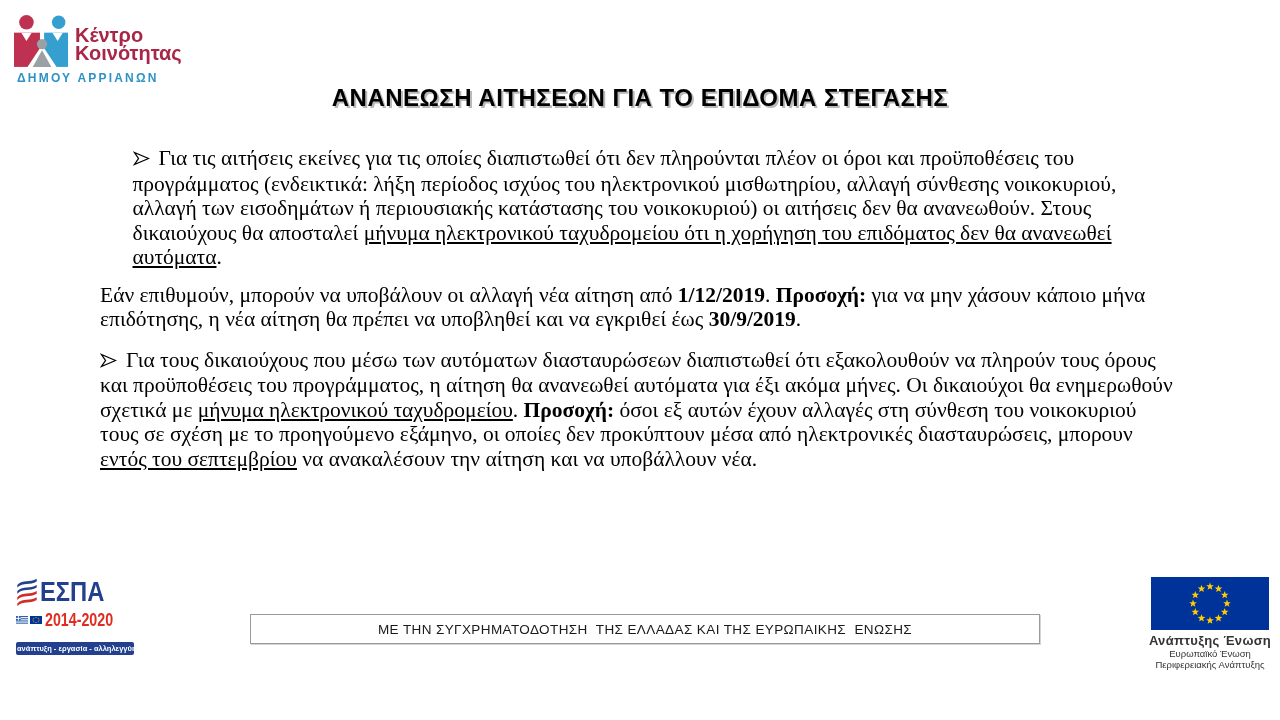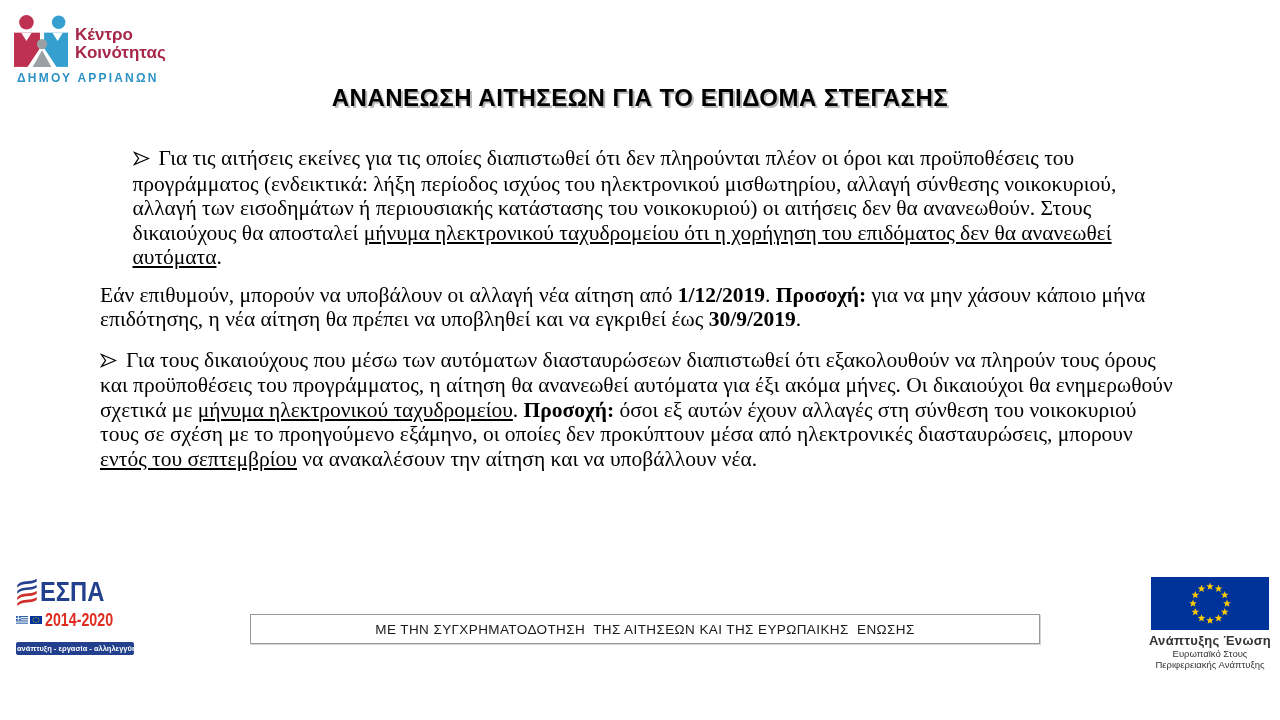--- a/index.html
+++ b/index.html
@@ -6,21 +6,21 @@
   body{
     width:1280px;height:720px;position:relative;background:#ffffff;
     font-family:"Liberation Serif", serif;overflow:hidden;color:#000;
   }
   .slide{position:absolute;inset:0;}
 
   
   .corner-logo{position:absolute;left:13px;top:13px;width:170px;}
   .logo-figures{position:absolute;left:0;top:2px;}
   .logo-name{position:absolute;left:62px;top:13px;line-height:18px;
-    font-family:"Liberation Sans",sans-serif;font-weight:700;font-size:17px;color:#a82647;}
+    font-family:"Liberation Sans",sans-serif;font-weight:700;font-size:20px;color:#a82647;}
   .logo-muni{position:absolute;left:4px;top:58px;width:160px;
     font-family:"Liberation Sans",sans-serif;font-weight:700;font-size:12px;
     letter-spacing:2.2px;color:#2d93c6;white-space:nowrap;}
 
   
   .slide-title{position:absolute;top:84px;left:0;width:100%;text-align:center;
     font-family:"Liberation Sans",sans-serif;font-weight:800;font-size:24px;
     letter-spacing:.5px;color:#000;text-shadow:2px 2px 0 #b9b9b9;white-space:nowrap;}
 
   
@@ -137,21 +137,21 @@
               <circle cx="3.8" cy="2.2" r=".55"></circle>
           </g>
         </svg>
       </span>
       <span class="espa-years">2014-2020</span>
     </div>
     <div class="espa-banner">ανάπτυξη - εργασία - αλληλεγγύη</div>
   </div>
 
   <div class="cofinance">
-    <span class="cofinance-text">ΜΕ ΤΗΝ ΣΥΓΧΡΗΜΑΤΟΔΟΤΗΣΗ  ΤΗΣ ΑΙΤΗΣΕΩΝ ΚΑΙ ΤΗΣ ΕΥΡΩΠΑΙΚΗΣ  ΕΝΩΣΗΣ</span>
+    <span class="cofinance-text">ΜΕ ΤΗΝ ΣΥΓΧΡΗΜΑΤΟΔΟΤΗΣΗ  ΤΗΣ ΕΛΛΑΔΑΣ ΚΑΙ ΤΗΣ ΕΥΡΩΠΑΙΚΗΣ  ΕΝΩΣΗΣ</span>
   </div>
 
   <div class="eu-block">
     <svg class="eu-flag" width="118" height="53" viewBox="0 0 118 53">
       <rect width="118" height="53" fill="#003399"></rect>
       <g transform="translate(59,26.5)" fill="#ffcc00">
         <polygon points="0,-4 1,-1.37 3.8,-1.24 1.62,0.53 2.35,3.24 0,1.7 -2.35,3.24 -1.62,0.53 -3.8,-1.24 -1,-1.37" transform="rotate(0) translate(0,-17) rotate(0)"></polygon>
         <polygon points="0,-4 1,-1.37 3.8,-1.24 1.62,0.53 2.35,3.24 0,1.7 -2.35,3.24 -1.62,0.53 -3.8,-1.24 -1,-1.37" transform="rotate(30) translate(0,-17) rotate(-30)"></polygon>
         <polygon points="0,-4 1,-1.37 3.8,-1.24 1.62,0.53 2.35,3.24 0,1.7 -2.35,3.24 -1.62,0.53 -3.8,-1.24 -1,-1.37" transform="rotate(60) translate(0,-17) rotate(-60)"></polygon>
         <polygon points="0,-4 1,-1.37 3.8,-1.24 1.62,0.53 2.35,3.24 0,1.7 -2.35,3.24 -1.62,0.53 -3.8,-1.24 -1,-1.37" transform="rotate(90) translate(0,-17) rotate(-90)"></polygon>
@@ -159,17 +159,17 @@
         <polygon points="0,-4 1,-1.37 3.8,-1.24 1.62,0.53 2.35,3.24 0,1.7 -2.35,3.24 -1.62,0.53 -3.8,-1.24 -1,-1.37" transform="rotate(150) translate(0,-17) rotate(-150)"></polygon>
         <polygon points="0,-4 1,-1.37 3.8,-1.24 1.62,0.53 2.35,3.24 0,1.7 -2.35,3.24 -1.62,0.53 -3.8,-1.24 -1,-1.37" transform="rotate(180) translate(0,-17) rotate(-180)"></polygon>
         <polygon points="0,-4 1,-1.37 3.8,-1.24 1.62,0.53 2.35,3.24 0,1.7 -2.35,3.24 -1.62,0.53 -3.8,-1.24 -1,-1.37" transform="rotate(210) translate(0,-17) rotate(-210)"></polygon>
         <polygon points="0,-4 1,-1.37 3.8,-1.24 1.62,0.53 2.35,3.24 0,1.7 -2.35,3.24 -1.62,0.53 -3.8,-1.24 -1,-1.37" transform="rotate(240) translate(0,-17) rotate(-240)"></polygon>
         <polygon points="0,-4 1,-1.37 3.8,-1.24 1.62,0.53 2.35,3.24 0,1.7 -2.35,3.24 -1.62,0.53 -3.8,-1.24 -1,-1.37" transform="rotate(270) translate(0,-17) rotate(-270)"></polygon>
         <polygon points="0,-4 1,-1.37 3.8,-1.24 1.62,0.53 2.35,3.24 0,1.7 -2.35,3.24 -1.62,0.53 -3.8,-1.24 -1,-1.37" transform="rotate(300) translate(0,-17) rotate(-300)"></polygon>
         <polygon points="0,-4 1,-1.37 3.8,-1.24 1.62,0.53 2.35,3.24 0,1.7 -2.35,3.24 -1.62,0.53 -3.8,-1.24 -1,-1.37" transform="rotate(330) translate(0,-17) rotate(-330)"></polygon>
       </g>
     </svg>
     <div class="eu-line1">Ανάπτυξης Ένωση</div>
-    <div class="eu-line2">Ευρωπαϊκό Στους</div>
+    <div class="eu-line2">Ευρωπαϊκό Ένωση</div>
     <div class="eu-line3">Περιφερειακής Ανάπτυξης</div>
   </div>
 
 </div>
 
 </body></html>

